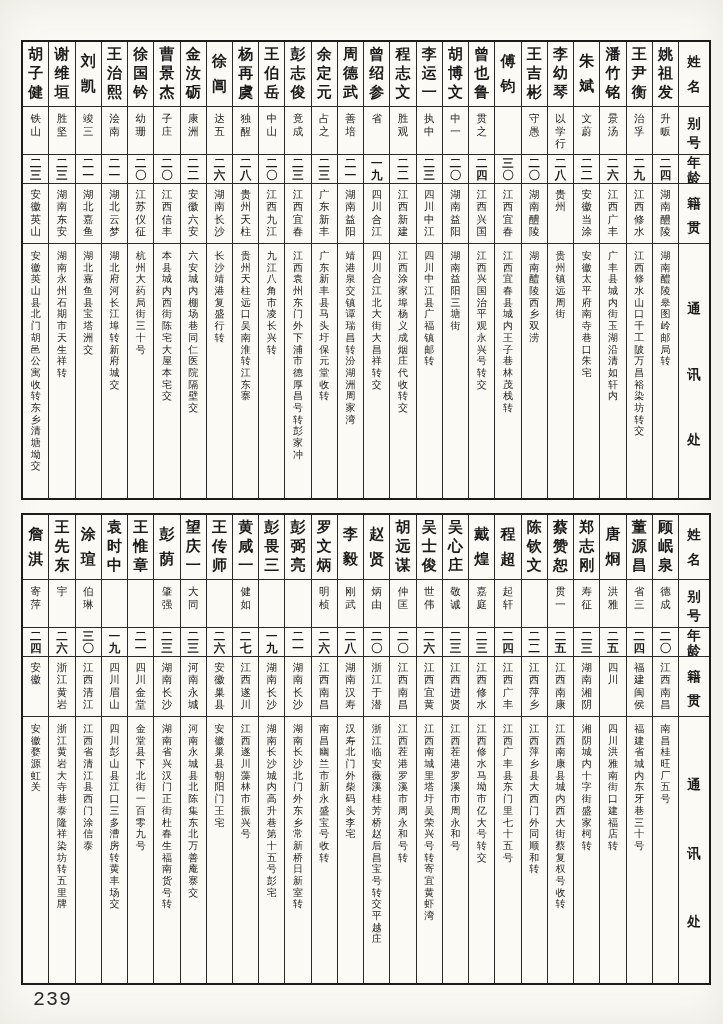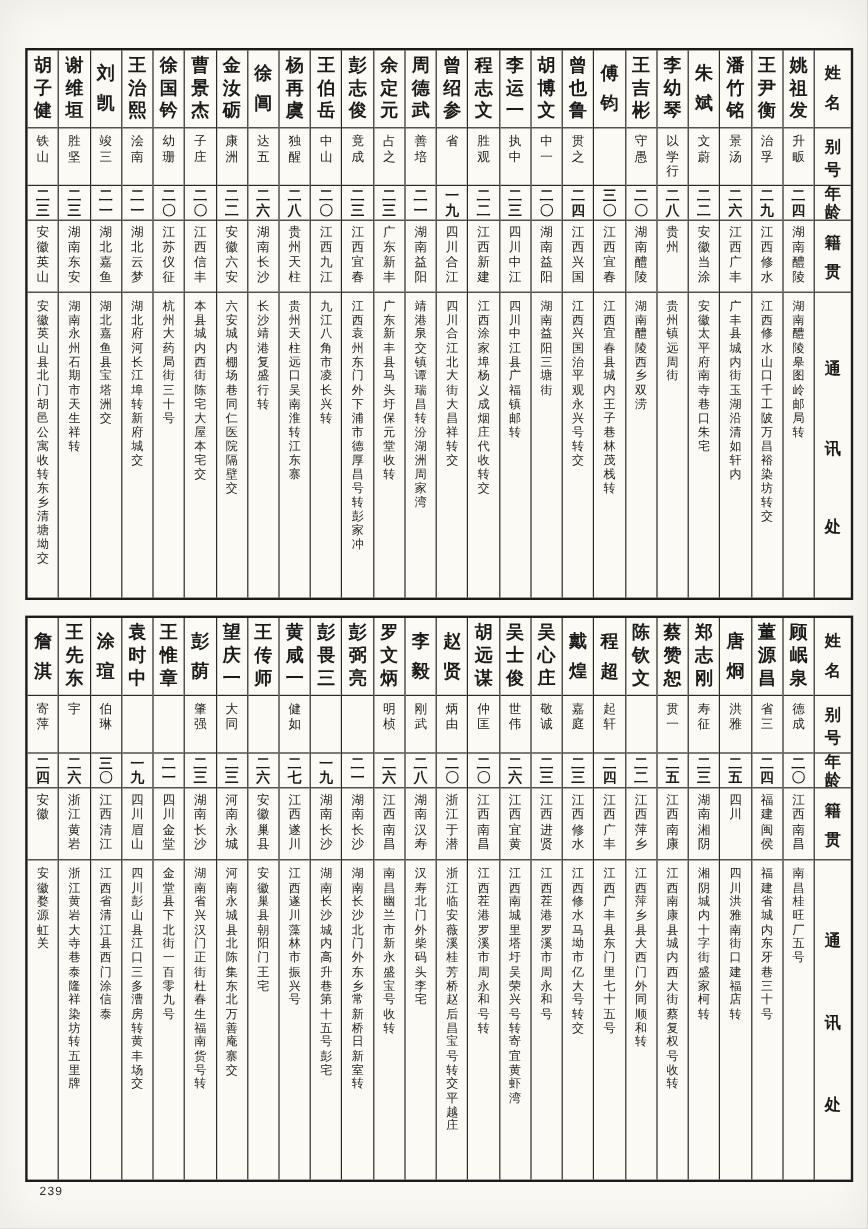--- a/index.html
+++ b/index.html
@@ -55,22 +55,22 @@
   .f-name .ch{font-size:15px;font-weight:700;line-height:1.05;}
   .f-alias .ch{font-size:10.5px;line-height:1.2;}
   .f-age .ch{font-size:11.5px;font-weight:600;line-height:1.05;}
   .f-origin .ch{font-size:10.5px;line-height:1.18;}
   .f-address .ch{font-size:10px;line-height:1.17;}
   .header .cell{justify-content:space-evenly;}
   .header .ch{font-size:13.5px;font-weight:700;line-height:1.1;}
   .page-number{
     position:absolute;
     left:33px;top:988px;
-    font-family:Liberation Sans, sans-serif;
-    font-size:10px;
+    font-family:Liberation Mono, monospace;
+    font-size:20px;
     color:#2b2b2b;
     letter-spacing:1px;
   }
 </style>
 </head>
 <body>
 
 <div class="page">
   <div class="dir-table t-top">
       <div class="col header">

